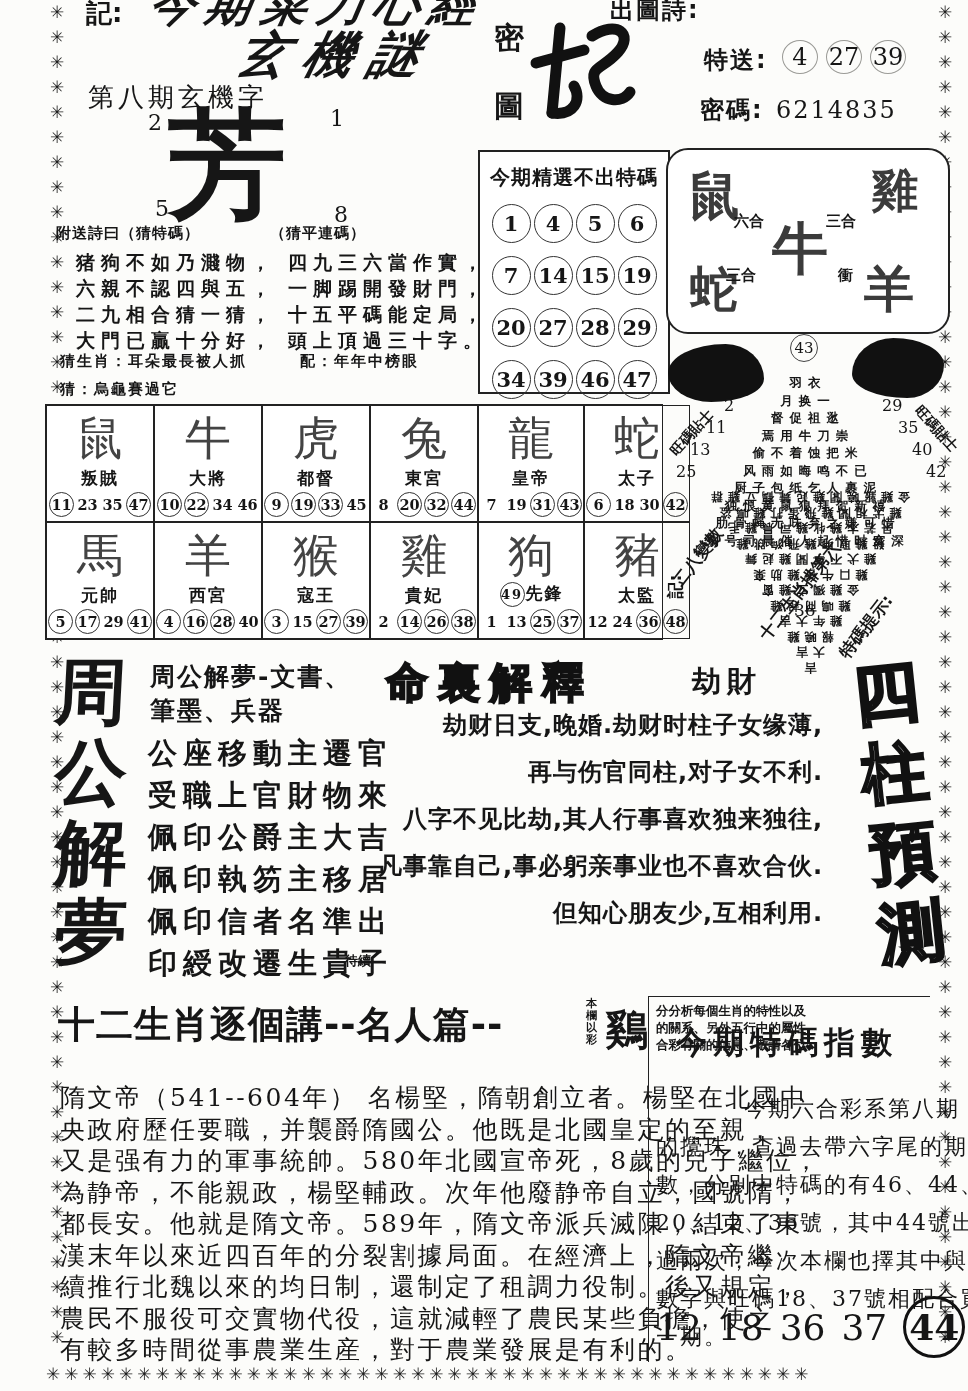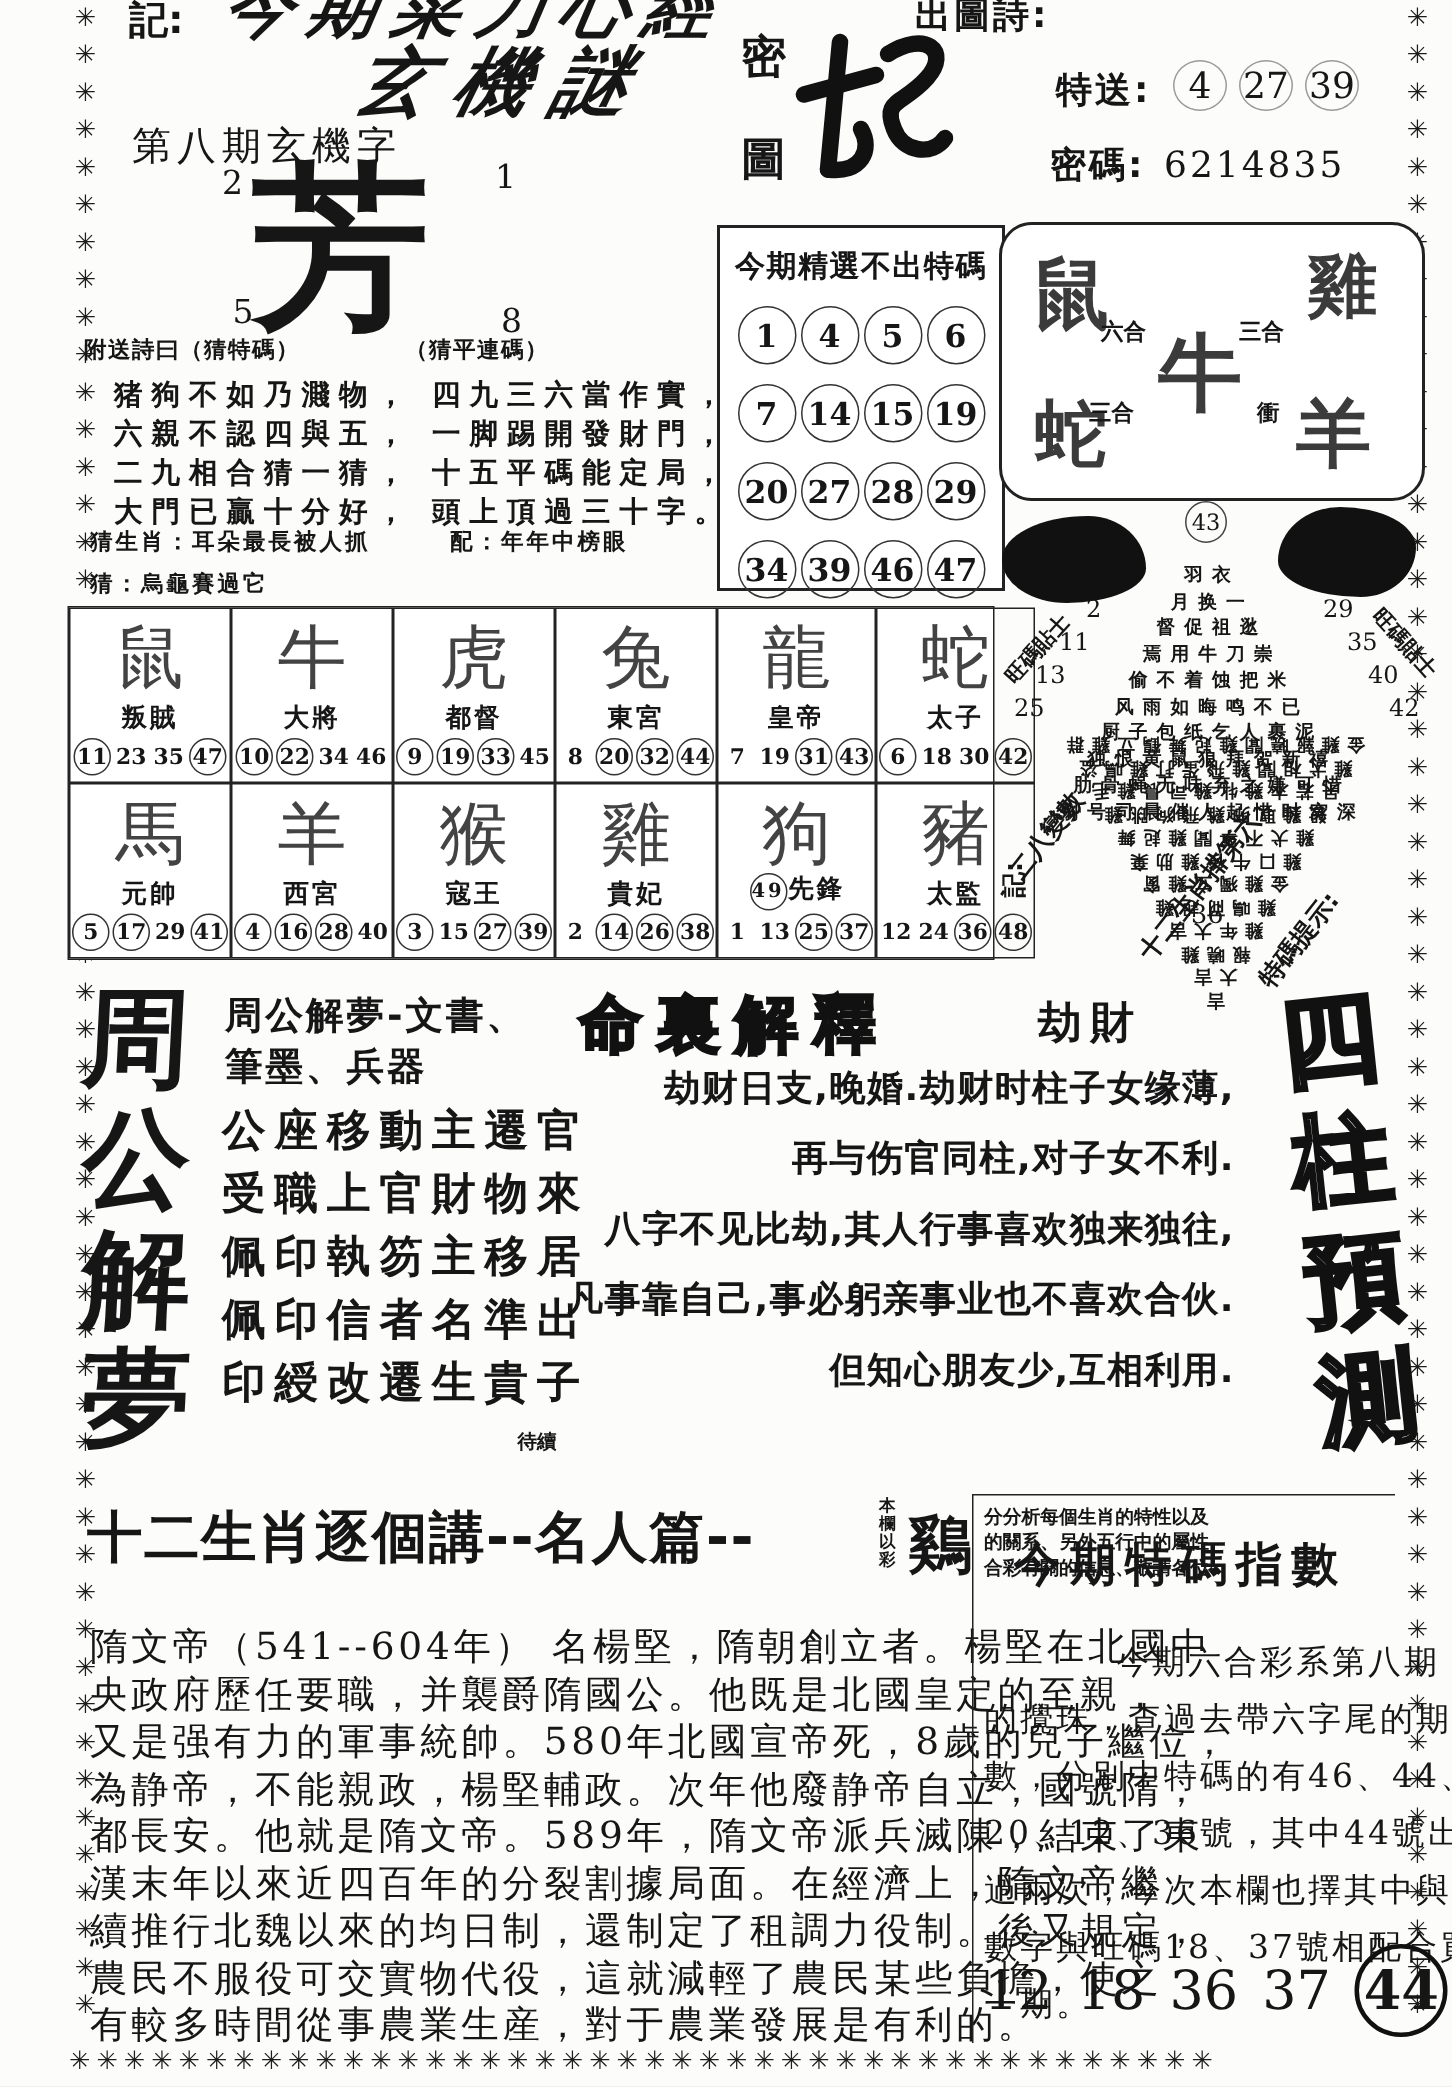--- a/index.html
+++ b/index.html
@@ -495,20 +495,21 @@
       <div class="dream-cal">解</div>
       <div class="dream-cal">夢</div>
     </div>
   <div class="abs dream-head" style="left:150px;top:660px;">
     <div>周公解夢-文書、</div>
     <div>筆墨、兵器</div>
   </div>
   <div class="abs" style="left:148px;top:732px;" id="dreamLines">
       <div class="dream-line">公座移動主遷官</div>
       <div class="dream-line">受職上官財物來</div>
+      <div class="dream-line">佩印公爵主大吉</div>
       <div class="dream-line">佩印執笏主移居</div>
       <div class="dream-line">佩印信者名準出</div>
       <div class="dream-line">印綬改遷生貴子</div>
     </div>
   <div class="abs" style="left:312px;top:952px;font-size:13px;font-weight:bold;margin-left:33px;">待續</div>
 
   <div class="abs fate-title" style="left:386px;top:655px;">命裏解釋</div>
   <div class="abs fate-tag" style="left:692px;top:662px;">劫財</div>
   <div class="abs" style="left:378px;top:702px;text-align:right;" id="fateLines">
       <div class="fate-line">劫财日支,晚婚.劫财时柱子女缘薄,</div>

